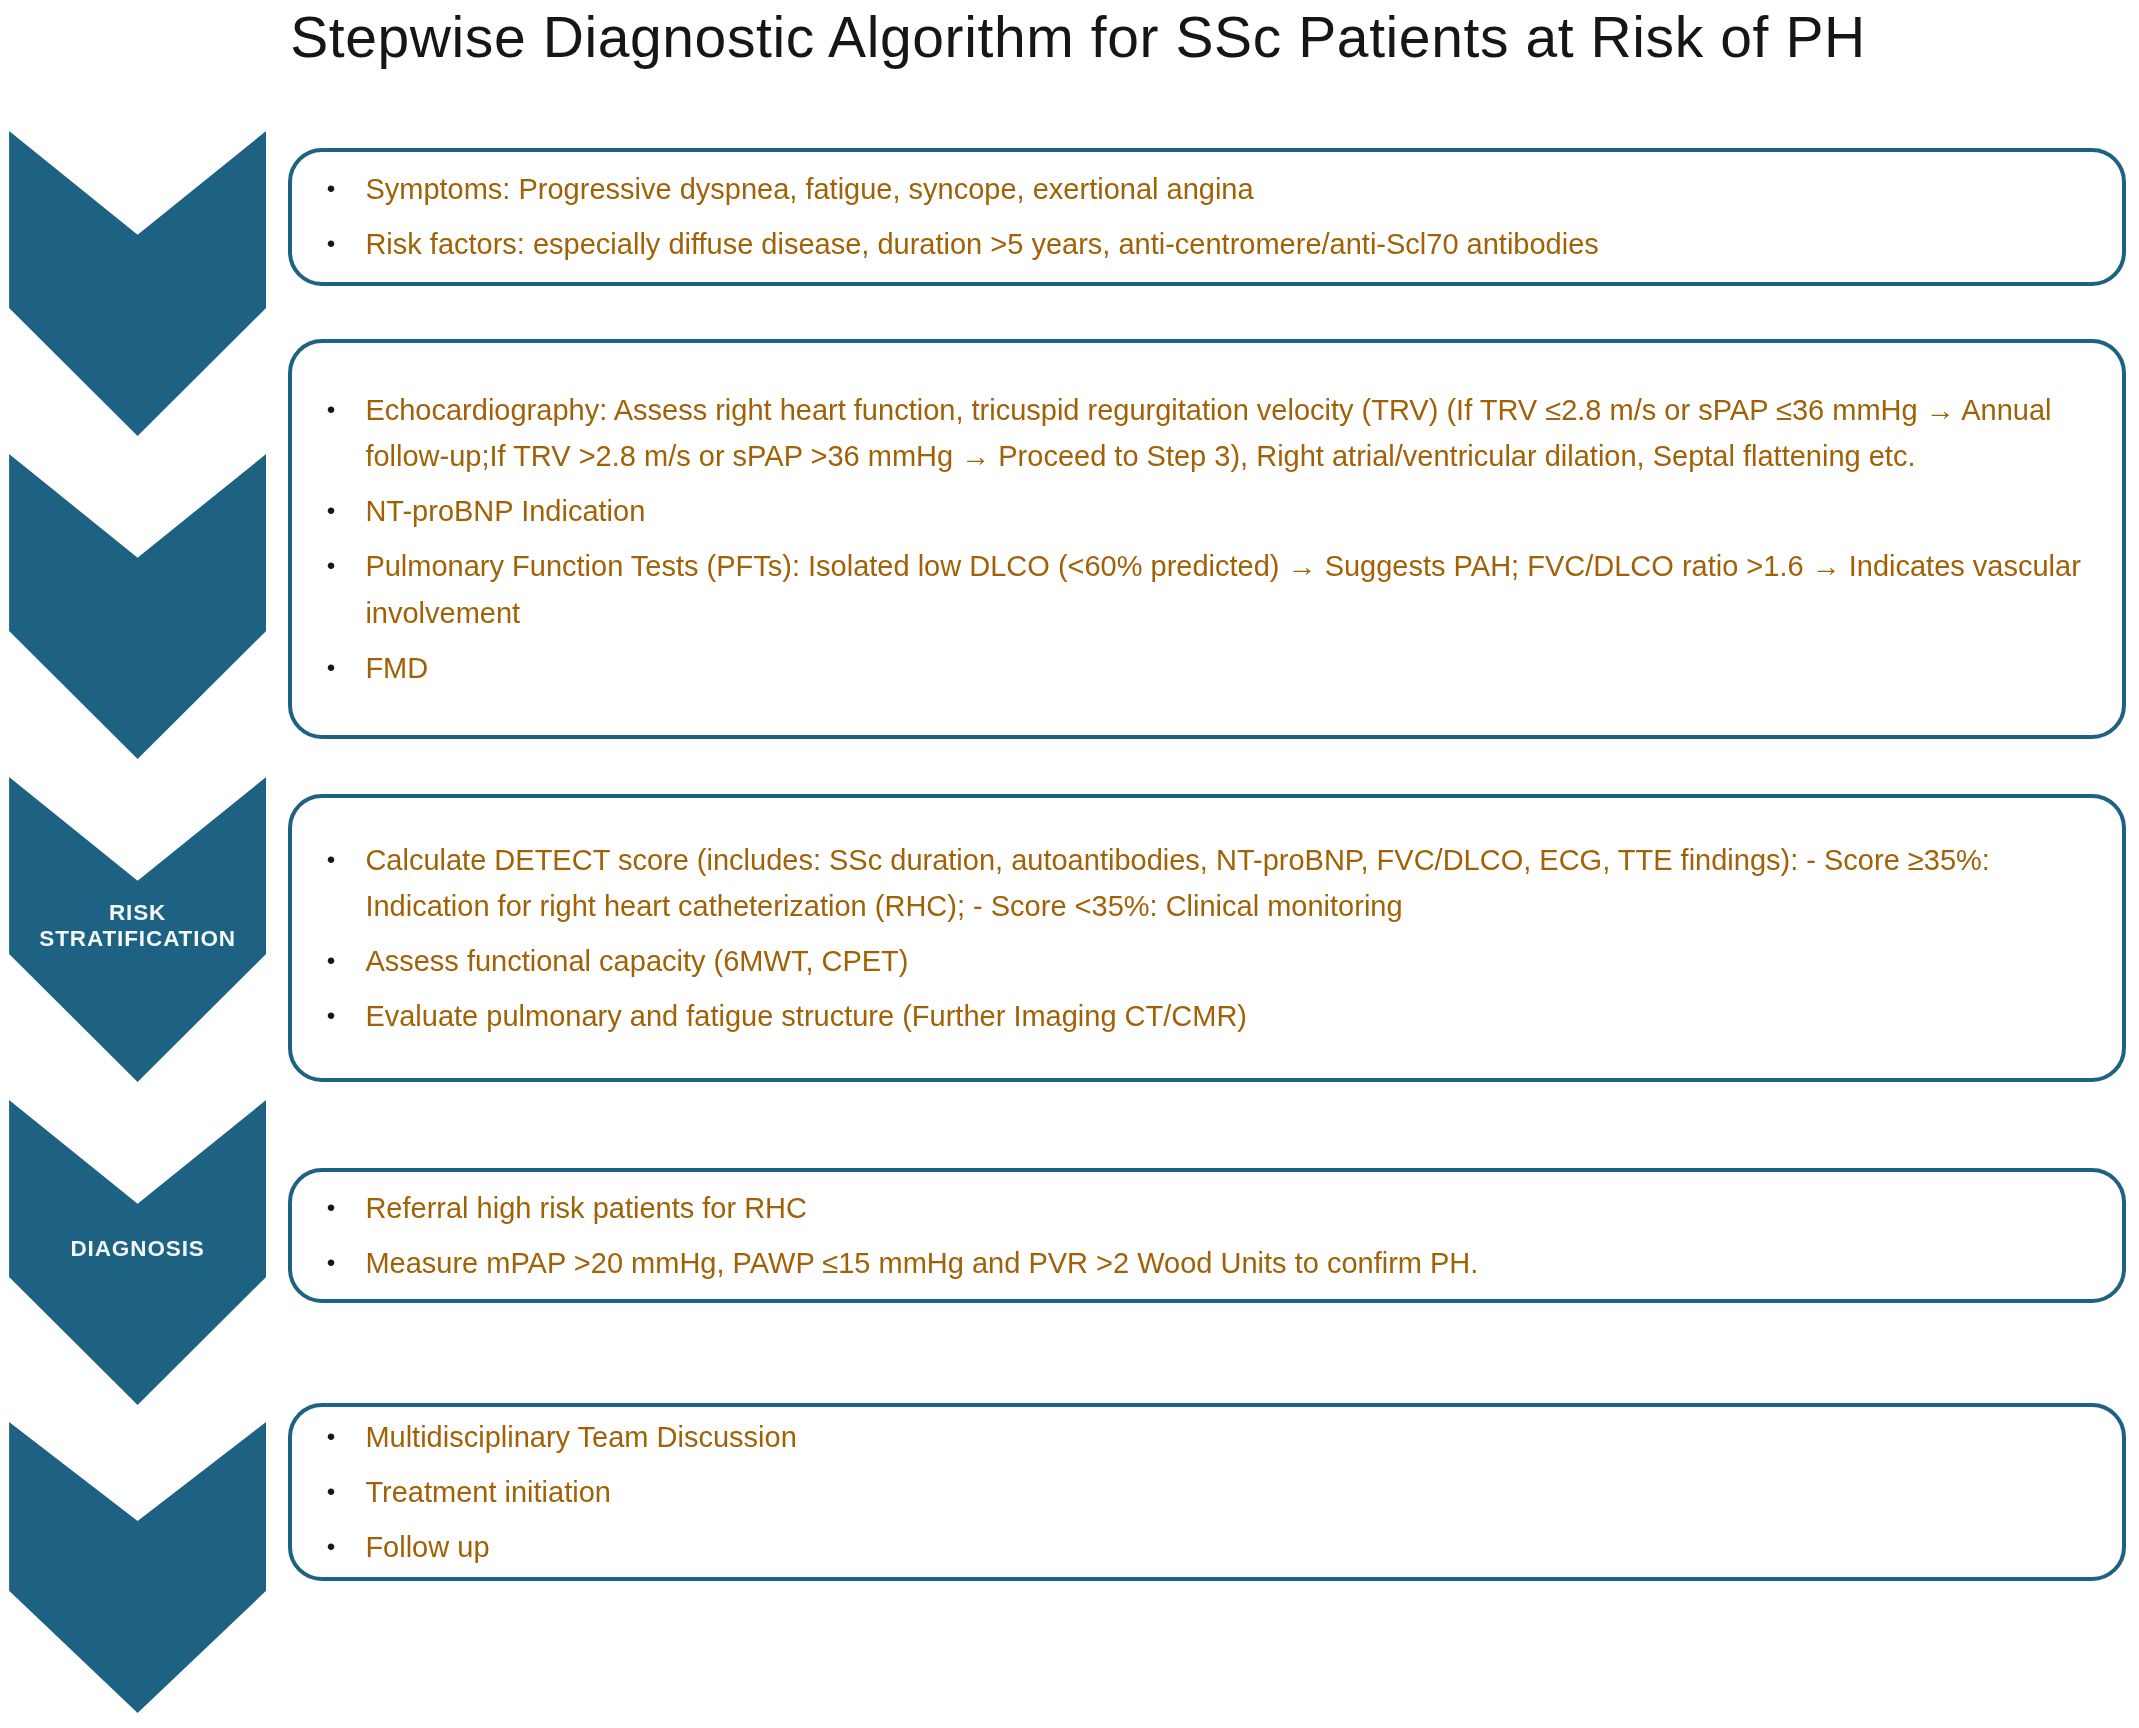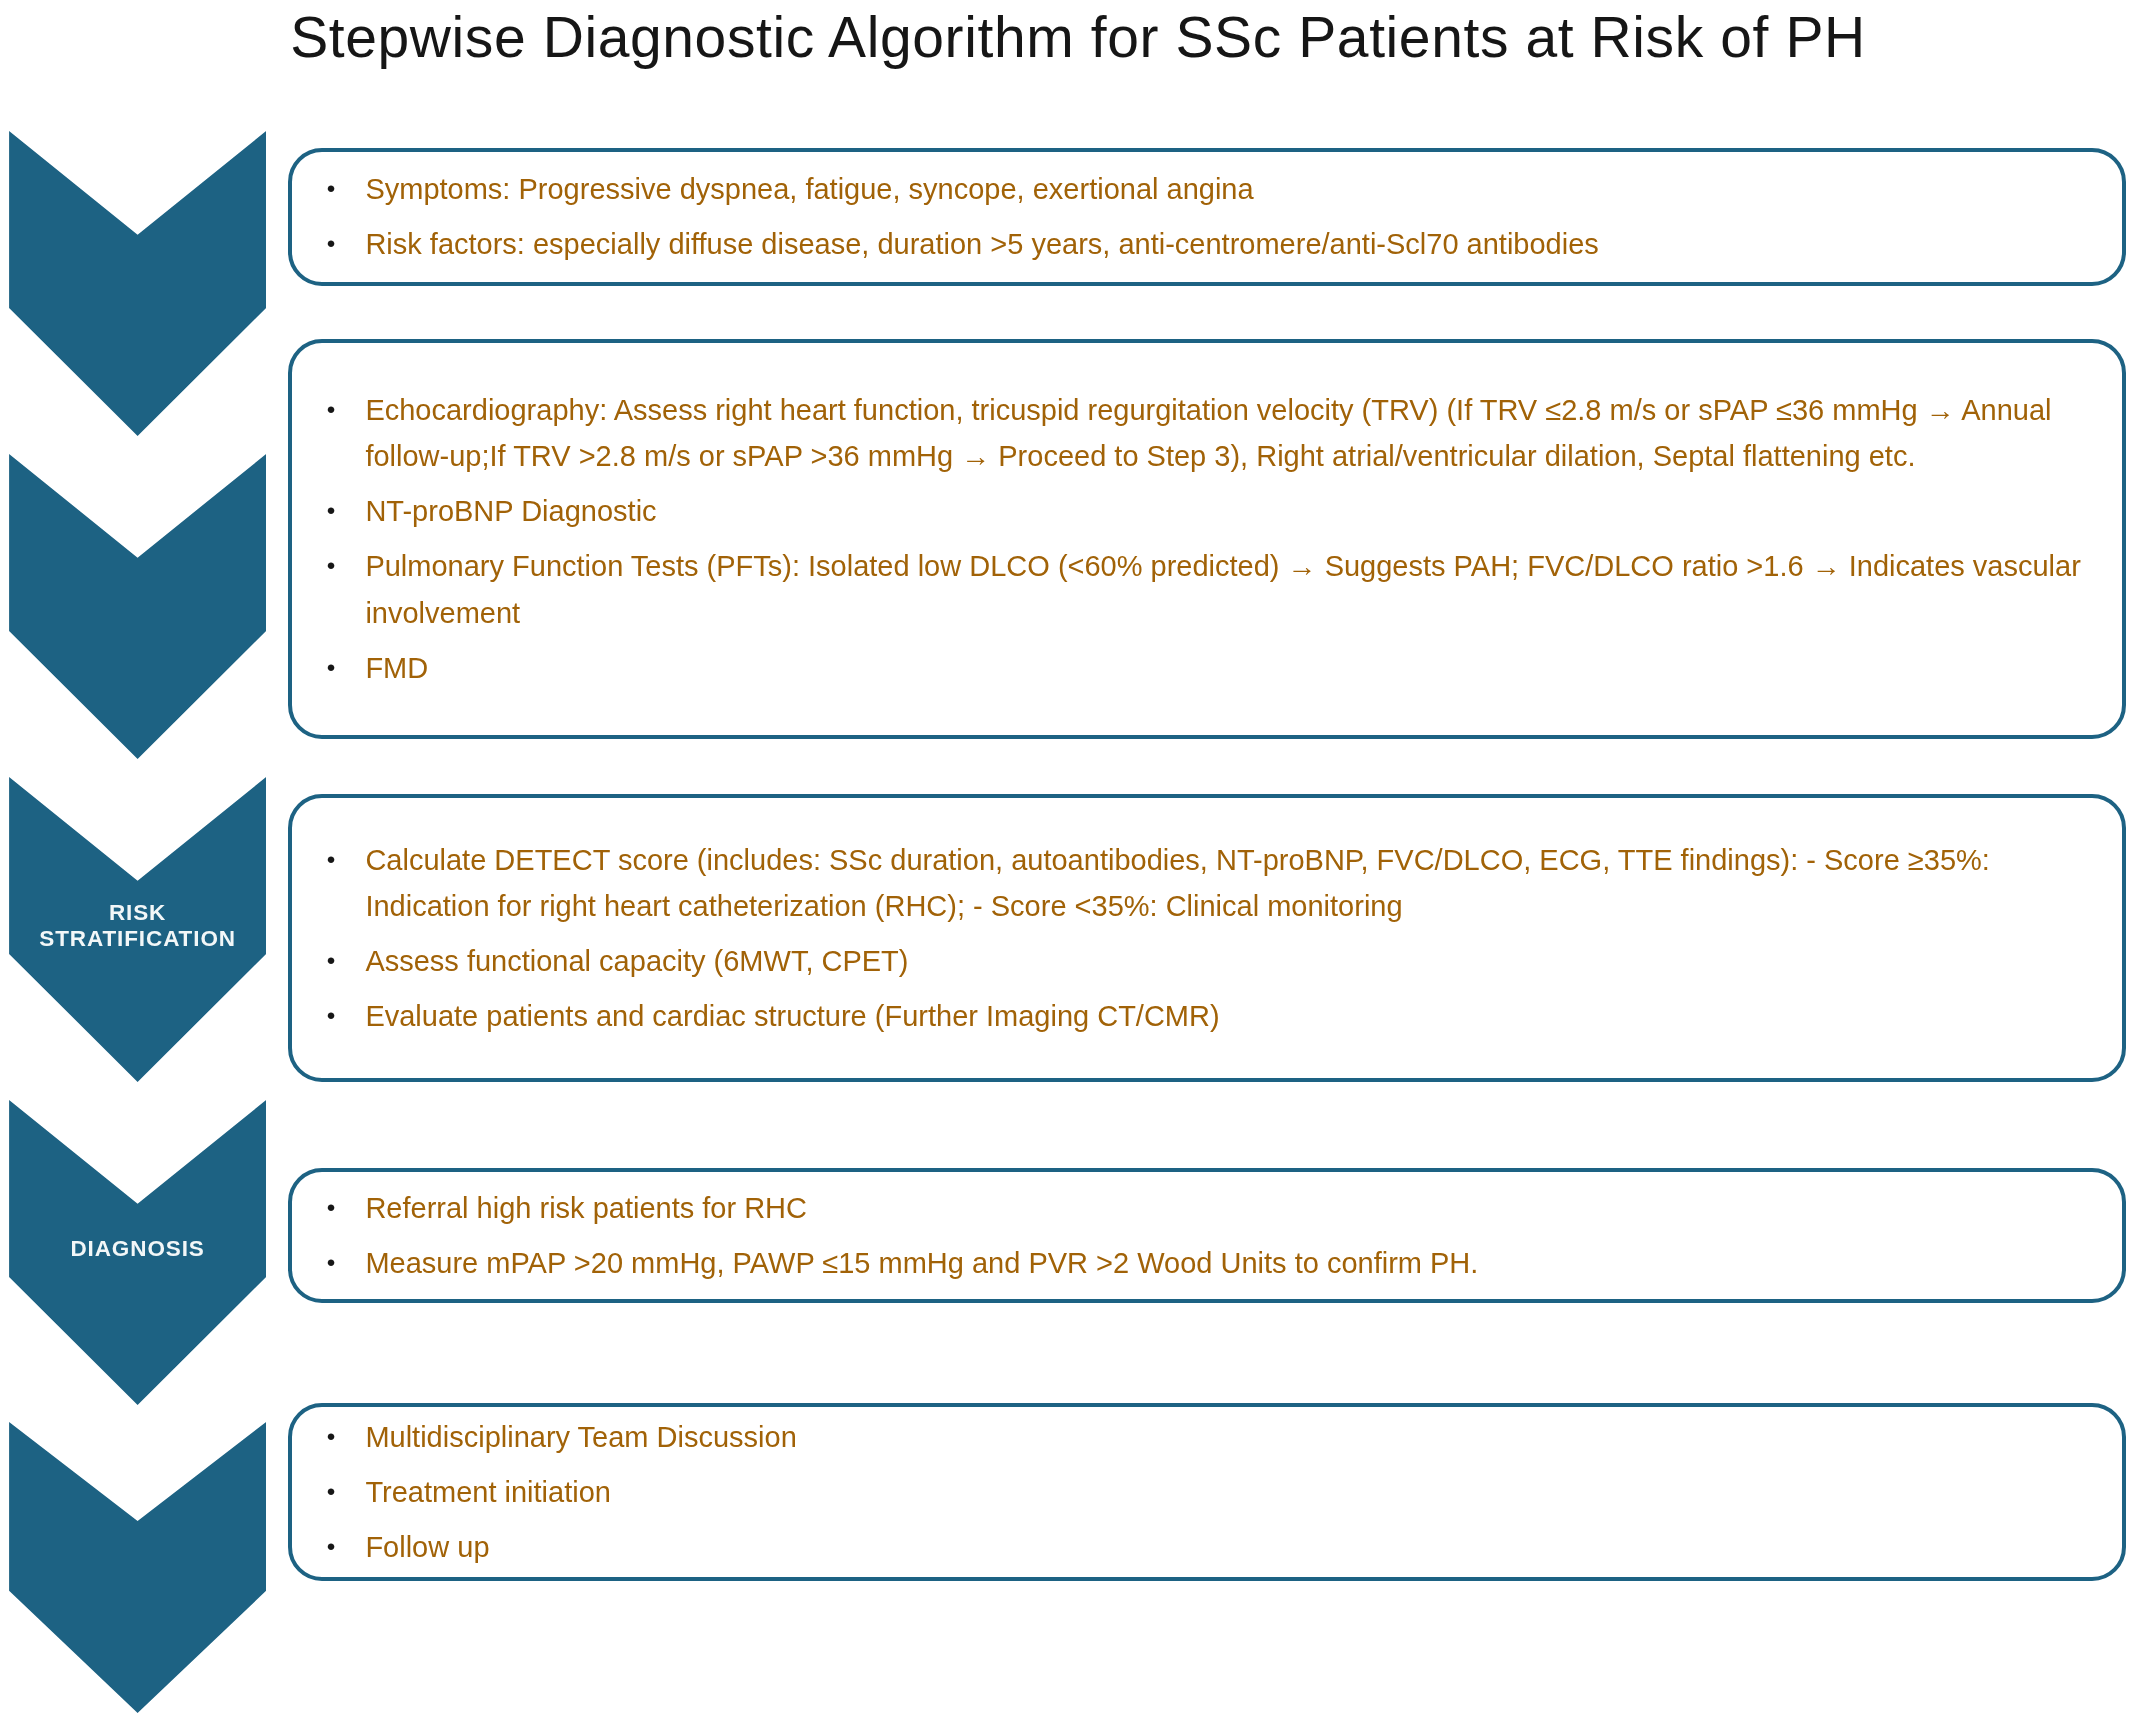--- a/index.html
+++ b/index.html
@@ -78,21 +78,21 @@
   </div>
 </div>
 
 <div class="box" style="top:339px;height:400px">
   <div class="bullet-row">
     <span class="bullet">•</span>
     <span class="bullet-text">Echocardiography: Assess right heart function, tricuspid regurgitation velocity (TRV) (If TRV ≤2.8 m/s or sPAP ≤36 mmHg → Annual follow-up;If TRV &gt;2.8 m/s or sPAP &gt;36 mmHg → Proceed to Step 3), Right atrial/ventricular dilation, Septal flattening etc.</span>
   </div>
   <div class="bullet-row">
     <span class="bullet">•</span>
-    <span class="bullet-text">NT-proBNP Diagnostic</span>
+    <span class="bullet-text">NT-proBNP Indication</span>
   </div>
   <div class="bullet-row">
     <span class="bullet">•</span>
     <span class="bullet-text">Pulmonary Function Tests (PFTs): Isolated low DLCO (&lt;60% predicted) → Suggests PAH; FVC/DLCO ratio &gt;1.6 → Indicates vascular involvement</span>
   </div>
   <div class="bullet-row">
     <span class="bullet">•</span>
     <span class="bullet-text">FMD</span>
   </div>
 </div>
@@ -101,21 +101,21 @@
   <div class="bullet-row">
     <span class="bullet">•</span>
     <span class="bullet-text">Calculate DETECT score (includes: SSc duration, autoantibodies, NT-proBNP, FVC/DLCO, ECG, TTE findings): - Score ≥35%: Indication for right heart catheterization (RHC); - Score &lt;35%: Clinical monitoring</span>
   </div>
   <div class="bullet-row">
     <span class="bullet">•</span>
     <span class="bullet-text">Assess functional capacity (6MWT, CPET)</span>
   </div>
   <div class="bullet-row">
     <span class="bullet">•</span>
-    <span class="bullet-text">Evaluate patients and cardiac structure (Further Imaging CT/CMR)</span>
+    <span class="bullet-text">Evaluate pulmonary and fatigue structure (Further Imaging CT/CMR)</span>
   </div>
 </div>
 
 <div class="box" style="top:1168px;height:135px">
   <div class="bullet-row">
     <span class="bullet">•</span>
     <span class="bullet-text">Referral high risk patients for RHC</span>
   </div>
   <div class="bullet-row">
     <span class="bullet">•</span>

